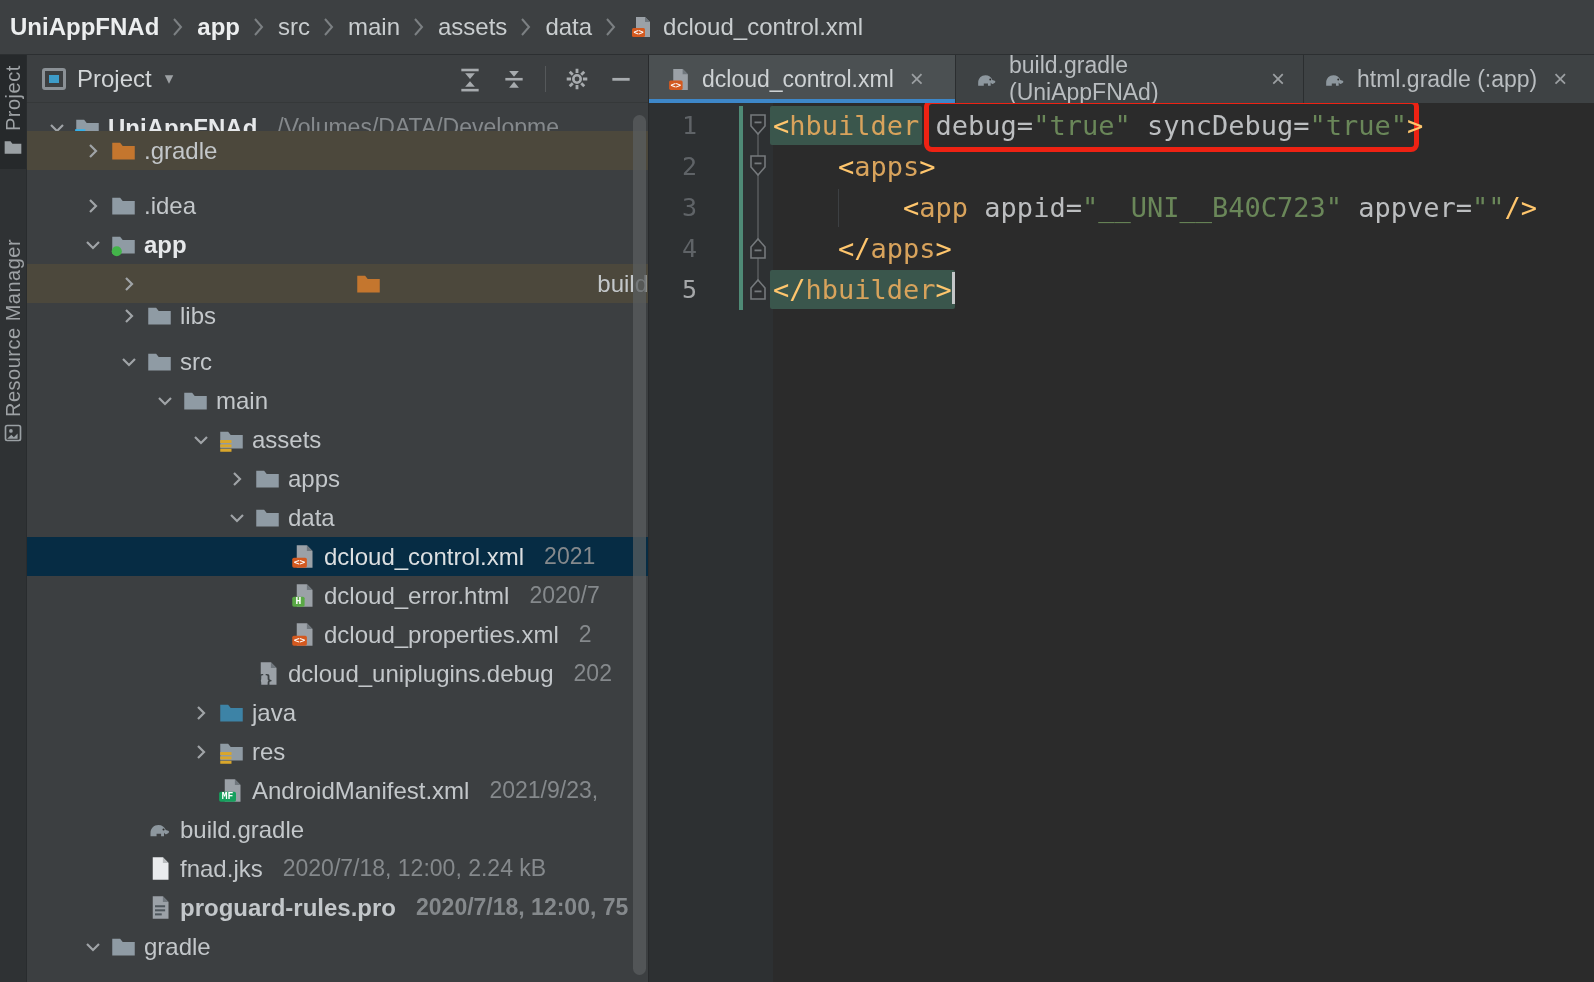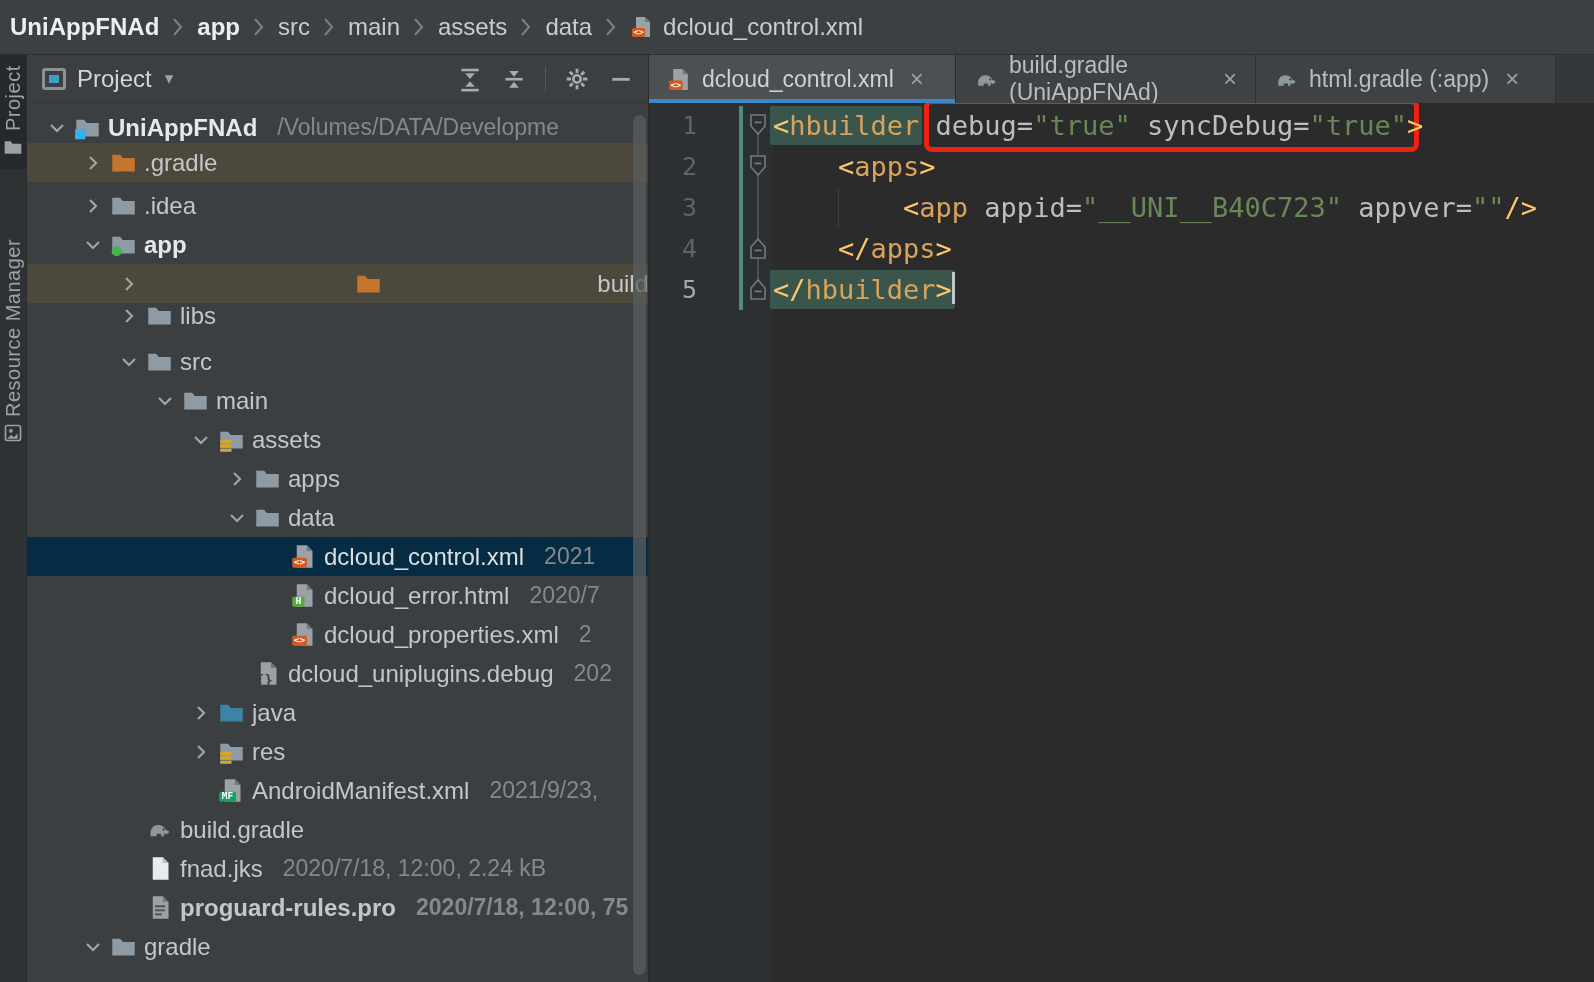--- a/index.html
+++ b/index.html
@@ -237,21 +237,21 @@
         </span>
         <span class="icn">
           <svg width="27" height="27" viewBox="0 0 24 24" xmlns="http://www.w3.org/2000/svg">
             <path d="M2 5h7l2.3 3H22v12H2z" fill="#8f9ba4"></path>
             <rect x="1" y="13.5" width="9" height="9" fill="#35b1e9"></rect>
           </svg>
         </span>
         <span class="lbl bold">UniAppFNAd</span>
         <span class="meta">/Volumes/DATA/Developme</span>
       </div>
-      <div class="row warn" style="top: 40px; padding-left: 50px; text-align: center;">
+      <div class="row warn" style="top: 28px; padding-left: 50px; text-align: center;">
         <span class="chev">
           <svg width="20" height="20" viewBox="0 0 20 20" xmlns="http://www.w3.org/2000/svg">
             <polyline points="7,4 13,10 7,16" fill="none" stroke="#a0a4a7" stroke-width="2.2"></polyline>
           </svg>
         </span>
         <span class="icn">
           <svg width="27" height="27" viewBox="0 0 24 24" xmlns="http://www.w3.org/2000/svg">
             <path d="M2 5h7l2.3 3H22v12H2z" fill="#c4762e"></path>
           </svg>
         </span>
@@ -536,21 +536,21 @@
           <svg width="25" height="25" viewBox="0 0 24 24" xmlns="http://www.w3.org/2000/svg">
             <path d="M6 2h9l5 5v15H6z" fill="#9ba1a7"></path>
             <path d="M15 2l5 5h-5z" fill="#70777d"></path>
             <rect x="2" y="13" width="13" height="9" rx="1.5" fill="#d3591f"></rect>
             <text x="8.5" y="19.8" font-size="8.5" font-weight="bold" fill="#fff" text-anchor="middle" font-family="DejaVu Sans Mono,monospace">&lt;&gt;</text>
           </svg>
         </span>
         <span>dcloud_control.xml</span>
         <span class="close">×</span>
       </div>
-      <div class="tab" style="width: 300px;">
+      <div class="tab" style="width: 348px;">
         <span style="display: flex;">
           <svg width="25" height="25" viewBox="0 0 24 24" xmlns="http://www.w3.org/2000/svg">
             <path d="M4 18v-3c0-4 3-7 7-7 3.2 0 5.6 1.8 6.6 4.4l2.2.8c.8.3.9 1.4.2 1.9l-1.6 1c-.5.3-1.2.2-1.6-.3l-.8-1V18h-2.6v-2.2h-4V18H4z" fill="#8d979e"></path>
             <circle cx="15.6" cy="12" r=".9" fill="#2b2b2b"></circle>
           </svg>
         </span>
         <span>build.gradle (UniAppFNAd)</span>
         <span class="close">×</span>
       </div>
       <div class="tab" style="width: 300px;">

